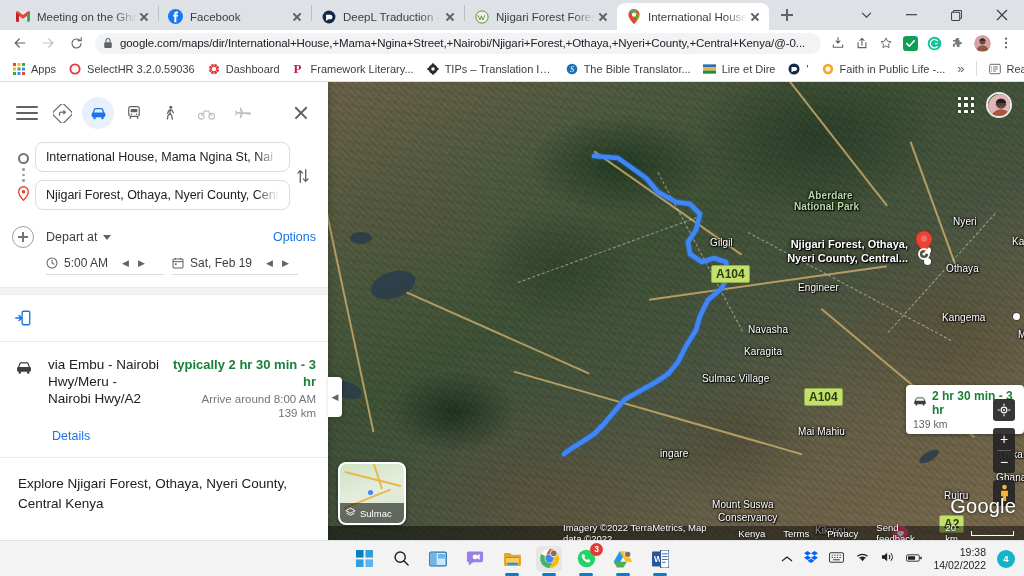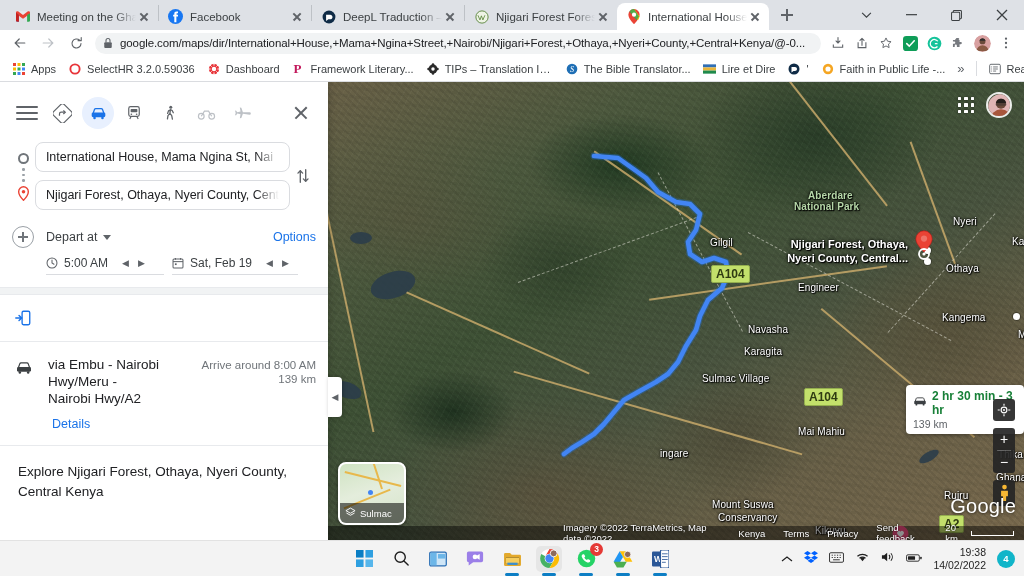--- a/index.html
+++ b/index.html
@@ -727,20 +727,21 @@
           <svg width="20" height="20" viewBox="0 0 24 24">
               <path d="M5.5 11l1.4-4a1.8 1.8 0 011.7-1.2h6.8A1.8 1.8 0 0117.1 7l1.4 4" stroke="currentColor" stroke-width="1.5" fill="none" stroke-linecap="round"></path>
               <rect x="3.6" y="10.8" width="16.8" height="5.6" rx="1.6" fill="currentColor"></rect>
               <circle cx="7" cy="17.4" r="1.5" fill="currentColor"></circle>
               <circle cx="17" cy="17.4" r="1.5" fill="currentColor"></circle>
             </svg>
         </span>
         <div class="route-body">
           <div class="route-name">via Embu - Nairobi Hwy/Meru - Nairobi Hwy/A2</div>
           <div class="route-stats">
+            <div class="route-dur">typically 2 hr 30 min - 3 hr</div>
             <div class="route-arrive">Arrive around 8:00 AM</div>
             <div class="route-dist">139 km</div>
           </div>
         </div>
       </div>
       <div class="details-link">Details</div>
 
       <div class="thin-div"></div>
 
       <div class="explore">Explore Njigari Forest, Othaya, Nyeri County, Central Kenya</div>

